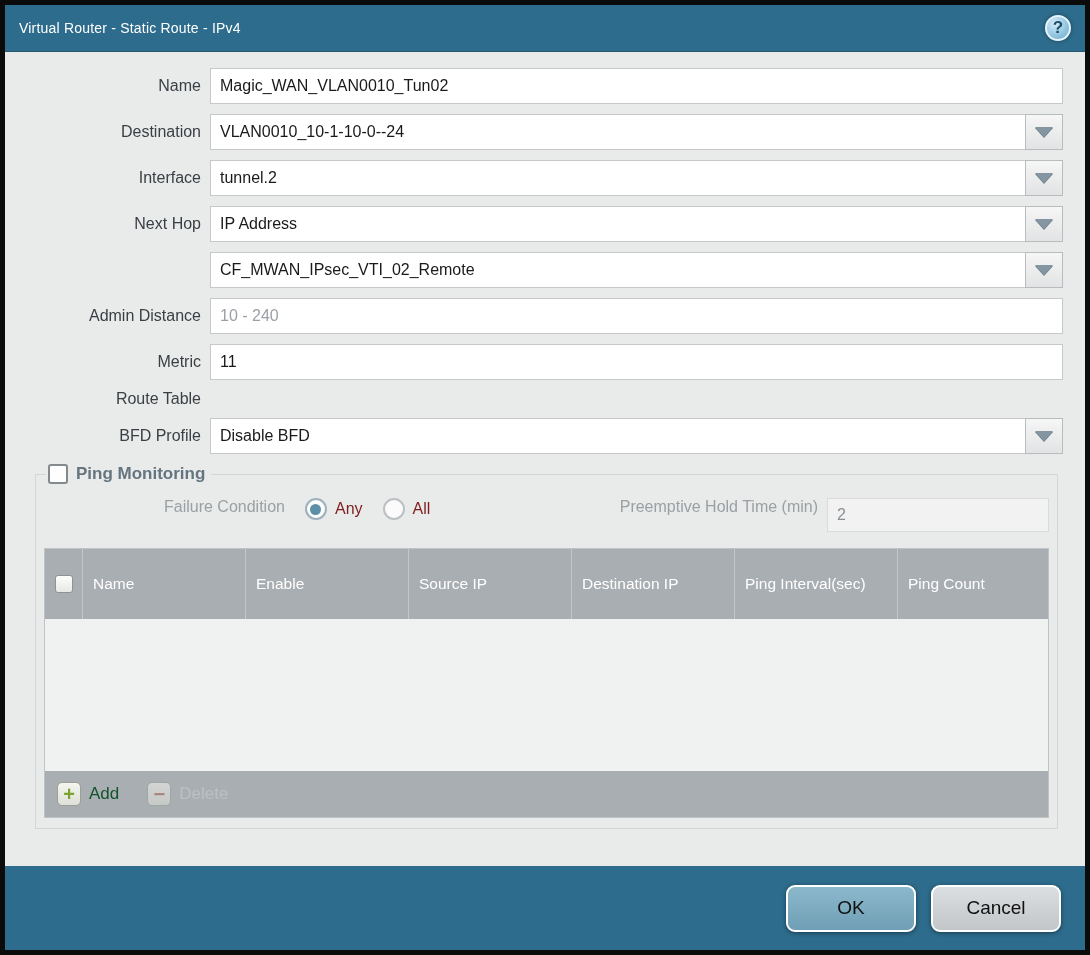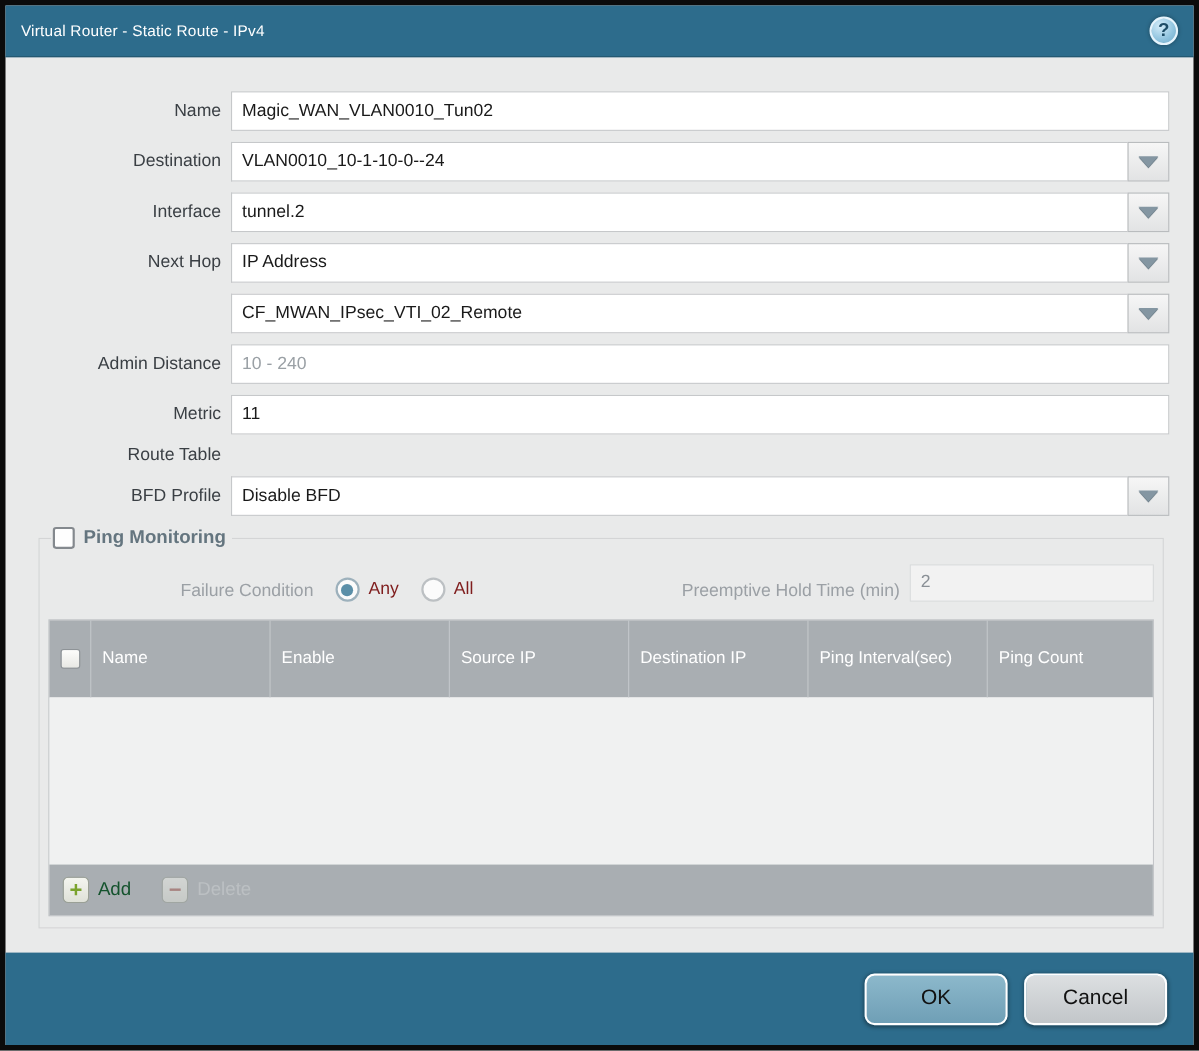--- a/index.html
+++ b/index.html
@@ -25,21 +25,21 @@
   .help-icon {
     margin-left: auto;
     width: 26px; height: 26px; border-radius: 50%;
     background: radial-gradient(circle at 35% 30%, #d3ecf9, #8fc3de 60%, #6fa9c9);
     border: 2px solid #e6f4fc;
     color: #1d4c66; font-weight: bold; font-size: 17px;
     display: flex; align-items: center; justify-content: center;
     cursor: pointer; box-shadow: 0 0 4px rgba(0,0,0,.35);
   }
   
-  .body { flex: 1; padding-top: 31px; overflow: hidden; }
+  .body { flex: 1; padding-top: 16px; overflow: hidden; }
   .form-row { display: flex; align-items: center; margin-bottom: 10px; }
   .form-label {
     width: 205px; flex: 0 0 205px;
     text-align: right; padding-right: 9px;
     font-size: 16px; color: #3a3f44;
   }
   .form-field { flex: 1; margin-right: 22px; display: flex; }
   .text-input {
     width: 100%; height: 36px;
     border: 1px solid #c6c8ca; background: #fff;
@@ -74,21 +74,21 @@
     display: flex; align-items: center;
     padding: 0 6px 0 2px; margin-left: 2px;
   }
   .pm-checkbox {
     width: 20px; height: 20px;
     background: #fefefe; border: 2px solid #84898e;
     border-radius: 3px; margin-right: 8px; cursor: pointer;
   }
   .pm-title { font-size: 17px; font-weight: bold; color: #64757f; }
   .fc-row {
-    display: flex; align-items: flex-end;
+    display: flex; align-items: flex-start;
     margin: 10px 0 16px 0;
     font-size: 16px; color: #9ba0a5;
   }
   .fc-label { margin-left: 120px; }
   .radio-group { display: flex; align-items: center; }
   .radio {
     width: 22px; height: 22px; border-radius: 50%;
     border: 2px solid #bcc0c3; background: #fbfbfb;
     margin: 0 8px 0 20px;
     display: flex; align-items: center; justify-content: center;

